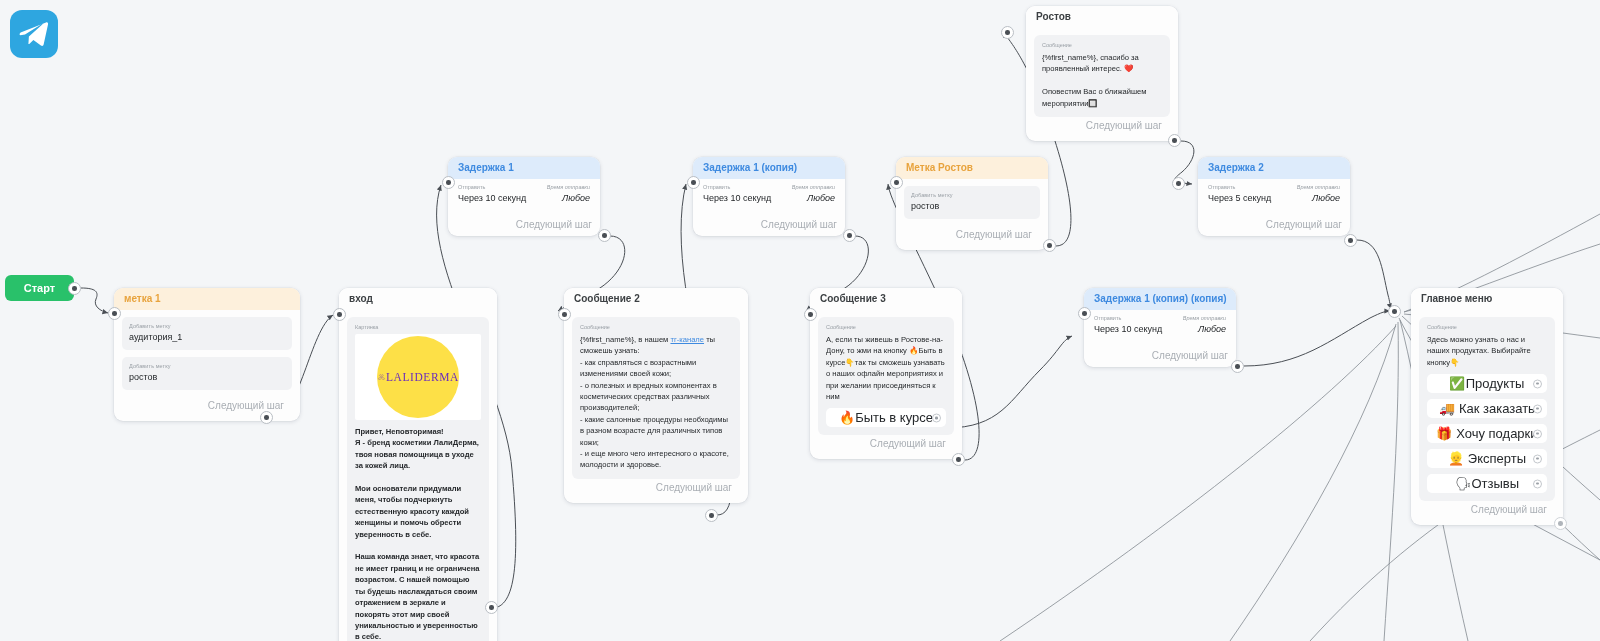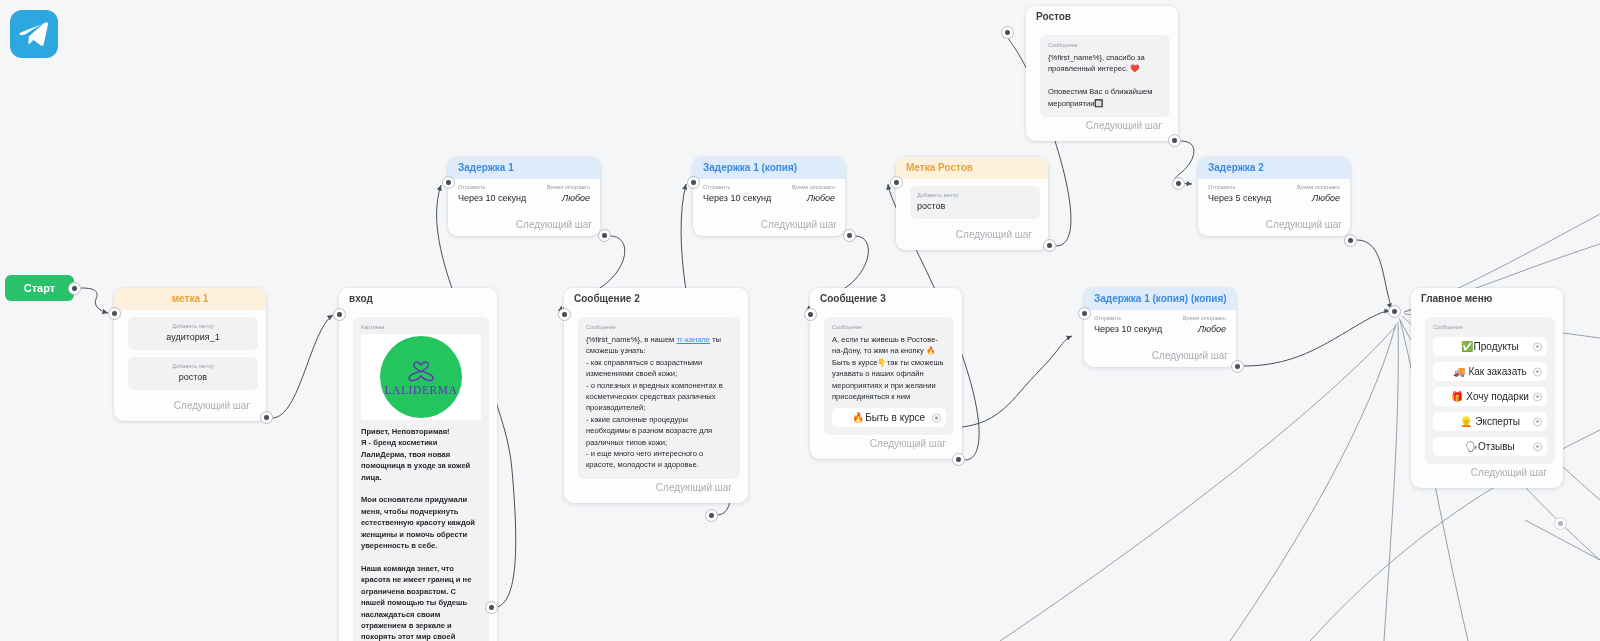--- a/index.html
+++ b/index.html
@@ -41,21 +41,21 @@
     height:22px;line-height:22px;
     padding:0 10px;
     font-size:10px;font-weight:bold;
     color:#3c4043;
     background:#fdfdfd;
     white-space:nowrap;
     overflow:hidden;
   }
   .node-head.orange{background:#fdf0dc;color:#e8a33d;}
   .node-head.blue{background:#ddebfb;color:#3e8ae0;}
-  .node-body{padding:7px 8px 4px 14px;}
+  .node-body{padding:7px 8px 4px 8px;}
 
   .field{
     background:#f1f2f4;border-radius:5px;
     padding:5px 7px 6px 7px;margin-bottom:7px;
   }
   .field-label{font-size:5.5px;color:#9aa0a6;line-height:8px;letter-spacing:.1px;}
   .field-value{font-size:9px;color:#25282b;line-height:13px;margin-top:1px;}
 
   .delay-row{display:flex;justify-content:space-between;padding:4px 10px 0 10px;}
   .delay-col{}
@@ -67,31 +67,31 @@
   .msg-label{font-size:5.5px;color:#9aa0a6;line-height:8px;margin-bottom:3px;}
   .msg-text{font-size:7.6px;color:#25282b;line-height:11.4px;white-space:pre-wrap;}
   .msg-text a{color:#3e8ae0;text-decoration:underline;}
 
   .pic-label{font-size:5.5px;color:#9aa0a6;line-height:8px;margin-bottom:3px;}
   .pic-img{
     width:100%;height:86px;background:#ffffff;border-radius:2px;
     display:flex;align-items:center;justify-content:center;
   }
   .logo-circle{
-    width:82px;height:82px;border-radius:50%;background:#22c55e;
-    display:flex;flex-direction:column;align-items:center;justify-content:center;
+    width:82px;height:82px;border-radius:50%;background:#fde047;
+    display:flex;flex-direction:row;align-items:center;
   }
   .logo-word{font-size:11.5px;color:#6a2bbd;letter-spacing:.6px;font-family:"Liberation Serif",serif;}
 
   .btn-row{
     background:#ffffff;border-radius:5px;
     margin-top:6px;height:19px;
     display:flex;align-items:center;justify-content:center;
     position:relative;
-    font-size:10px;color:#25282b;
+    font-size:13px;color:#25282b;
   }
   .btn-row .port-small{
     position:absolute;right:5px;top:50%;transform:translateY(-50%);
     width:7px;height:7px;border-radius:50%;
     border:1px solid #c3c7cc;background:#fff;
     display:flex;align-items:center;justify-content:center;
   }
   .btn-row .port-small i{width:2.5px;height:2.5px;border-radius:50%;background:#9aa0a6;display:block;}
 
   .next-step{
@@ -169,21 +169,21 @@
     </svg>
   </div>
 
   <div class="start-node">
     <span>Старт</span>
   </div>
   <div class="port" style="left:68px;top:282px;">
       <i></i>
     </div>
 
-  <div class="node" style="left:114px;top:288px;width:152px;text-align:center;">
+  <div class="node" style="left:114px;top:288px;width:186px;">
     <div class="node-head orange">метка 1</div>
     <div class="node-body">
       <div class="field">
         <div class="field-label">Добавить метку</div>
         <div class="field-value">аудитория_1</div>
       </div>
       <div class="field">
         <div class="field-label">Добавить метку</div>
         <div class="field-value">ростов</div>
       </div>
@@ -390,20 +390,21 @@
     </div>
   <div class="port" style="left:1231px;top:360px;">
       <i></i>
     </div>
 
   <div class="node" style="left:1411px;top:288px;width:152px;">
     <div class="node-head">Главное меню</div>
     <div class="node-body">
       <div class="msg-block">
         <div class="msg-label">Сообщение</div>
+        <div class="msg-text">Здесь можно узнать о нас и наших продуктах. Выбирайте кнопку👇</div>
         <div class="btn-row">
           <span>✅Продукты</span>
           <span class="port-small">
               <i></i>
             </span>
         </div>
         <div class="btn-row">
           <span>🚚 Как заказать</span>
           <span class="port-small">
               <i></i>

